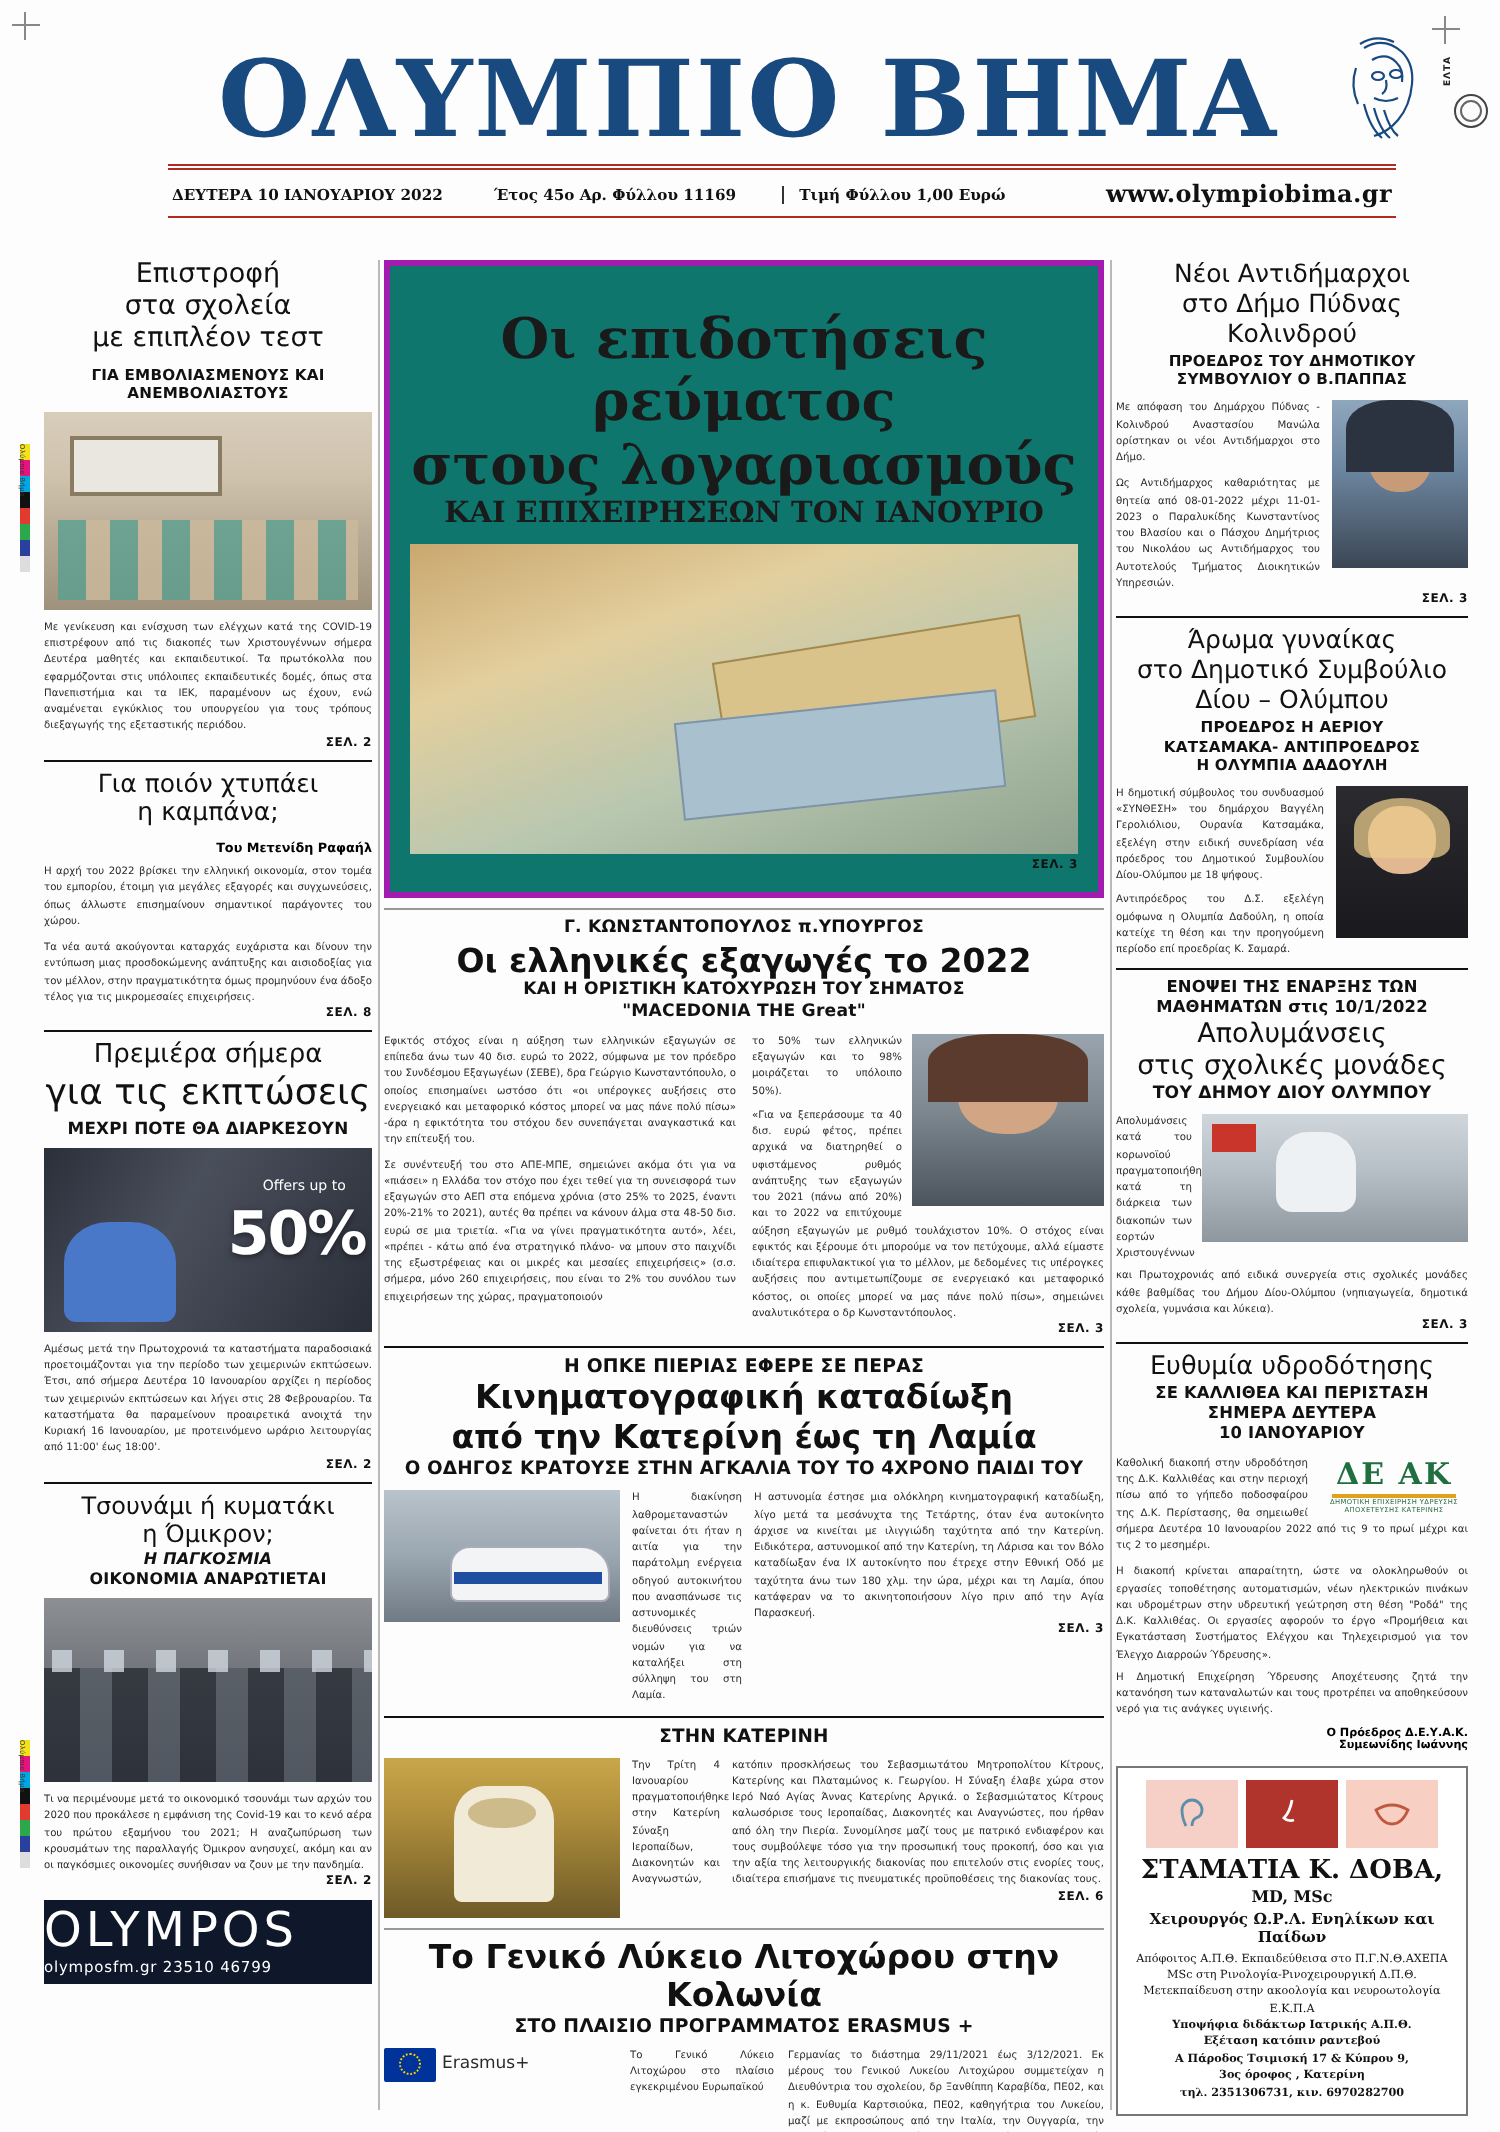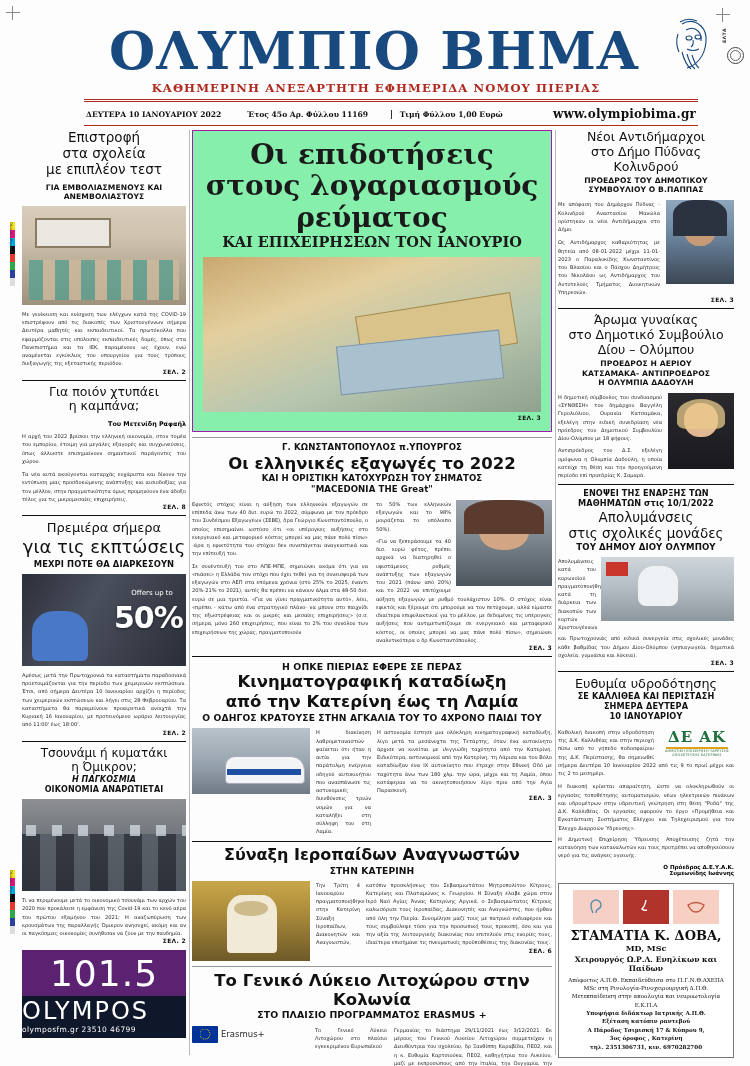--- a/index.html
+++ b/index.html
@@ -118,21 +118,21 @@
   .ph-portrait:before{content:"";position:absolute;left:24%;top:12%;width:52%;height:46%;
      background:#d2a584;border-radius:46%;}
   .ph-portrait:after{content:"";position:absolute;left:8%;bottom:0;width:84%;height:40%;
      background:#5b3b2e;border-radius:40% 40% 0 0;}
   .ph-woman{background:linear-gradient(180deg,#2b2b2f 0%,#1a1a1e 100%);}
   .ph-woman:before{content:"";position:absolute;left:24%;top:14%;width:52%;height:44%;
      background:#e2b892;border-radius:46%;}
   .ph-woman:after{content:"";position:absolute;left:14%;top:8%;width:72%;height:40%;
      background:#e8c98a;border-radius:50% 50% 20% 20%;opacity:.75;}
   
-  .lead{background:#86efac;border:1px solid #a21caf;padding:8px 10px 10px;}
+  .lead{background:#0f766e;border:3px solid #a21caf;padding:21px 10px 10px;}
   .lead-h{font-family:"DejaVu Serif","Liberation Serif",serif;font-weight:bold;
     font-size:28px;line-height:1.12;text-align:center;color:#1a1a1a;}
   .lead-s{font-family:"DejaVu Serif","Liberation Serif",serif;font-weight:bold;
     font-size:14.5px;line-height:1.2;text-align:center;color:#1a1a1a;margin-top:6px;}
   
   .radio{margin-top:6px;}
   .radio-top{background:#5a2271;color:#fff;text-align:center;
     font-size:36px;line-height:40px;font-weight:normal;letter-spacing:1px;padding:4px 0 2px;}
   .radio-bot{background:#0f172a;color:#fff;padding:2px 0 4px;}
   .radio-name{font-size:24px;letter-spacing:2px;line-height:26px;}
@@ -194,21 +194,20 @@
       <i style="background:#111"></i>
     <i style="background:#e23b2e"></i>
       <i style="background:#2aa84a"></i>
     <i style="background:#2b3f9e"></i>
       <i style="background:#ddd"></i>
     <span>Ολύμπιο Βήμα</span>
   </div>
 
   <div class="masthead">
     <div class="mast-title">ΟΛΥΜΠΙΟ ΒΗΜΑ</div>
-    <div class="mast-sub">ΚΑΘΗΜΕΡΙΝΗ ΑΝΕΞΑΡΤΗΤΗ ΕΦΗΜΕΡΙΔΑ ΝΟΜΟΥ ΠΙΕΡΙΑΣ</div>
     <div class="mast-rule"></div>
     <div class="mast-rule2"></div>
     <div class="mast-info">
       <div class="mi-date">ΔΕΥΤΕΡΑ 10 ΙΑΝΟΥΑΡΙΟΥ 2022</div>
       <div class="mi-year">Έτος 45ο Αρ. Φύλλου 11169</div>
       <div class="mi-price">Τιμή Φύλλου 1,00 Ευρώ</div>
       <div class="mi-web">www.olympiobima.gr</div>
     </div>
     <div class="mast-rule3"></div>
   </div>
@@ -283,34 +282,33 @@
         <div class="hl-light" style="font-size:12px;">Τσουνάμι ή κυματάκι</div>
         <div class="hl-light" style="font-size:12px;">η Όμικρον;</div>
         <div class="kicker" style="font-size:8px;margin-top:1px;font-style:italic;">Η ΠΑΓΚΟΣΜΙΑ</div>
         <div class="kicker" style="font-size:8px;">ΟΙΚΟΝΟΜΙΑ ΑΝΑΡΩΤΙΕΤΑΙ</div>
         <div class="ph ph-crowd" style="height:92px;margin:5px 0 5px;"></div>
         <div class="body-txt">Τι να περιμένουμε μετά το οικονομικό τσουνάμι των αρχών του 2020 που προκάλεσε η εμφάνιση της Covid-19 και το κενό αέρα του πρώτου εξαμήνου του 2021; Η αναζωπύρωση των κρουσμάτων της παραλλαγής Όμικρον ανησυχεί, ακόμη και αν οι παγκόσμιες οικονομίες συνήθισαν να ζουν με την πανδημία.</div>
         <div class="sel">ΣΕΛ. 2</div>
       </div>
 
       <div class="radio">
-        <div class="radio-top">101.5</div>
         <div class="radio-bot">
           <div class="radio-name">OLYMPOS</div>
           <div class="radio-url">olymposfm.gr  23510 46799</div>
         </div>
       </div>
     </div>
 
     <div class="colC">
 
       <div class="lead">
         <div class="lead-h">Οι επιδοτήσεις</div>
+        <div class="lead-h">ρεύματος</div>
         <div class="lead-h">στους λογαριασμούς</div>
-        <div class="lead-h">ρεύματος</div>
         <div class="lead-s" style="margin-top:0;">ΚΑΙ ΕΠΙΧΕΙΡΗΣΕΩΝ ΤΟΝ ΙΑΝΟΥΡΙΟ</div>
         <div class="ph ph-money" style="height:155px;margin-top:7px;"></div>
         <div class="sel" style="margin-top:2px;">ΣΕΛ. 3</div>
       </div>
 
       <div class="hr-thin"></div>
 
       <div>
         <div class="kicker" style="font-size:8.6px;">Γ. ΚΩΝΣΤΑΝΤΟΠΟΥΛΟΣ π.ΥΠΟΥΡΓΟΣ</div>
         <div class="hl-bold" style="font-size:16.5px;margin-top:1px;">Οι ελληνικές εξαγωγές το 2022</div>
@@ -344,21 +342,20 @@
           <div style="flex:1;">
             <div class="body-txt">Η αστυνομία έστησε μια ολόκληρη κινηματογραφική καταδίωξη, λίγο μετά τα μεσάνυχτα της Τετάρτης, όταν ένα αυτοκίνητο άρχισε να κινείται με ιλιγγιώδη ταχύτητα από την Κατερίνη. Ειδικότερα, αστυνομικοί από την Κατερίνη, τη Λάρισα και τον Βόλο καταδίωξαν ένα ΙΧ αυτοκίνητο που έτρεχε στην Εθνική Οδό με ταχύτητα άνω των 180 χλμ. την ώρα, μέχρι και τη Λαμία, όπου κατάφεραν να το ακινητοποιήσουν λίγο πριν από την Αγία Παρασκευή.</div>
             <div class="sel">ΣΕΛ. 3</div>
           </div>
         </div>
       </div>
 
       <div class="hr-thick"></div>
 
       <div>
-        <div class="hl-bold" style="font-size:16px;">Σύναξη Ιεροπαίδων Αναγνωστών</div>
         <div class="kicker" style="font-size:9.2px;">ΣΤΗΝ ΚΑΤΕΡΙΝΗ</div>
         <div style="display:flex;gap:6px;margin-top:5px;">
           <div class="ph ph-church" style="width:118px;height:80px;flex:none;"></div>
           <div class="body-txt" style="width:44px;flex:none;">Την Τρίτη 4 Ιανουαρίου πραγματοποιήθηκε στην Κατερίνη Σύναξη Ιεροπαίδων, Διακονητών και Αναγνωστών,</div>
           <div style="flex:1;">
             <div class="body-txt">κατόπιν προσκλήσεως του Σεβασμιωτάτου Μητροπολίτου Κίτρους, Κατερίνης και Πλαταμώνος κ. Γεωργίου. Η Σύναξη έλαβε χώρα στον Ιερό Ναό Αγίας Άννας Κατερίνης Αργικά. ο Σεβασμιώτατος Κίτρους καλωσόρισε τους Ιεροπαίδας, Διακονητές και Αναγνώστες, που ήρθαν από όλη την Πιερία. Συνομίλησε μαζί τους με πατρικό ενδιαφέρον και τους συμβούλεψε τόσο για την προσωπική τους προκοπή, όσο και για την αξία της λειτουργικής διακονίας που επιτελούν στις ενορίες τους, ιδιαίτερα επισήμανε τις πνευματικές προϋποθέσεις της διακονίας τους.</div>
             <div class="sel">ΣΕΛ. 6</div>
           </div>
         </div>
       </div>

